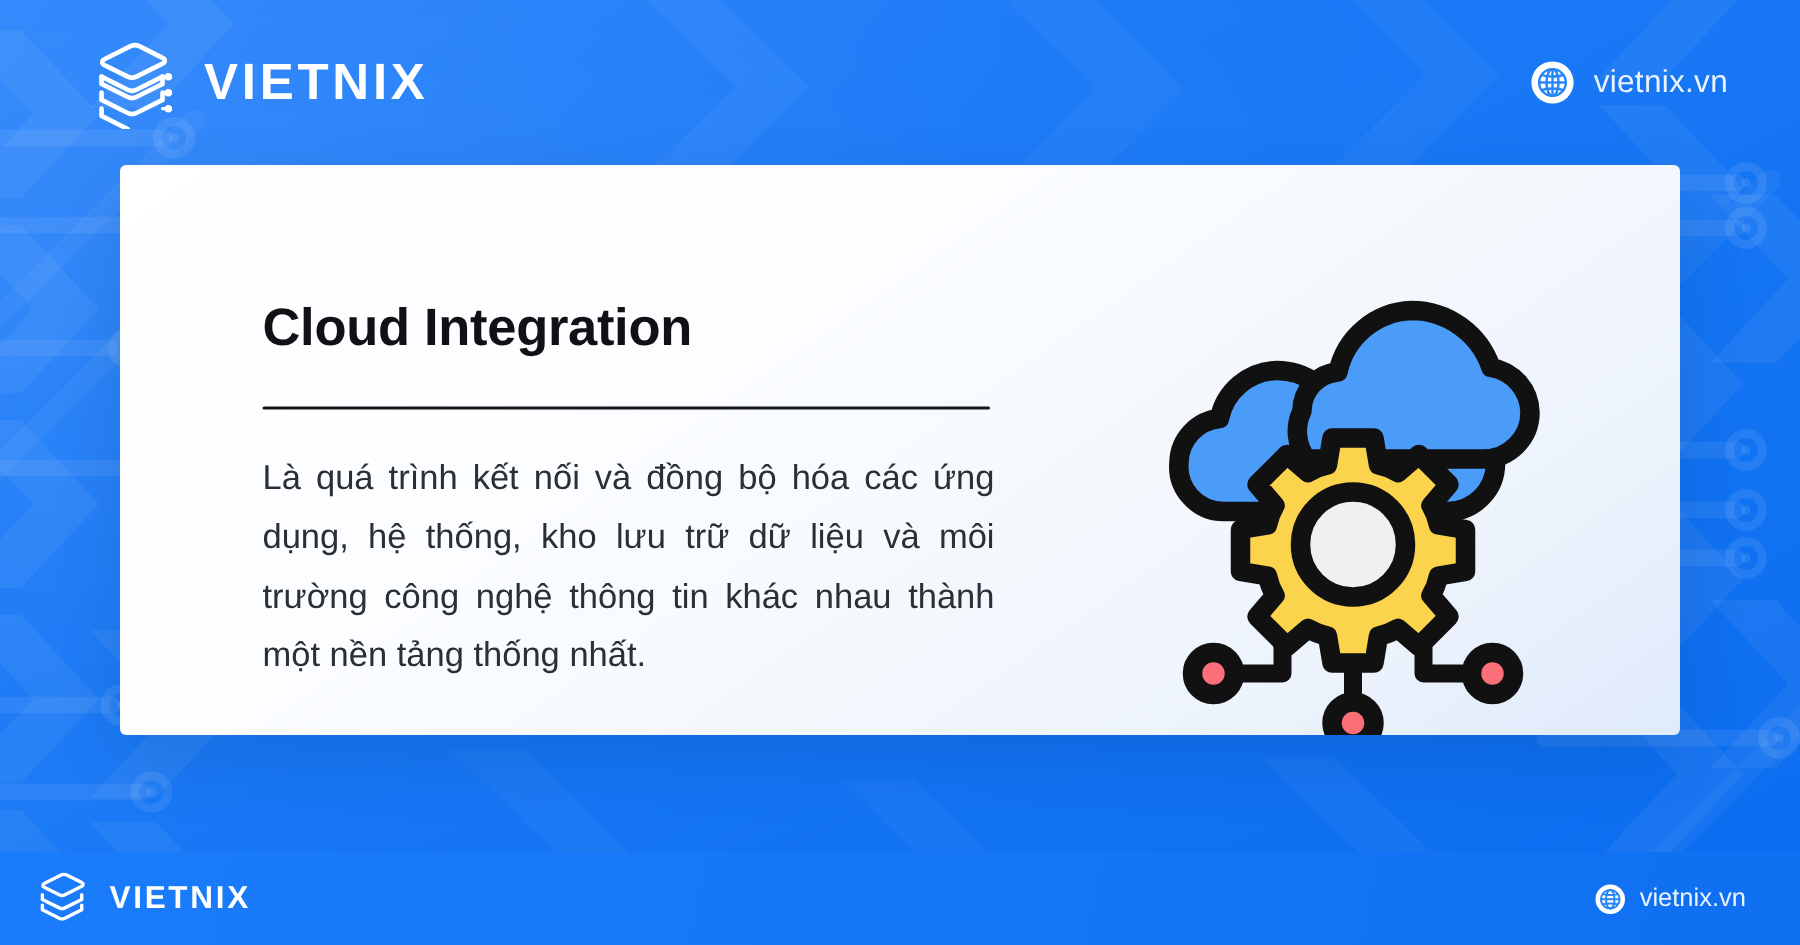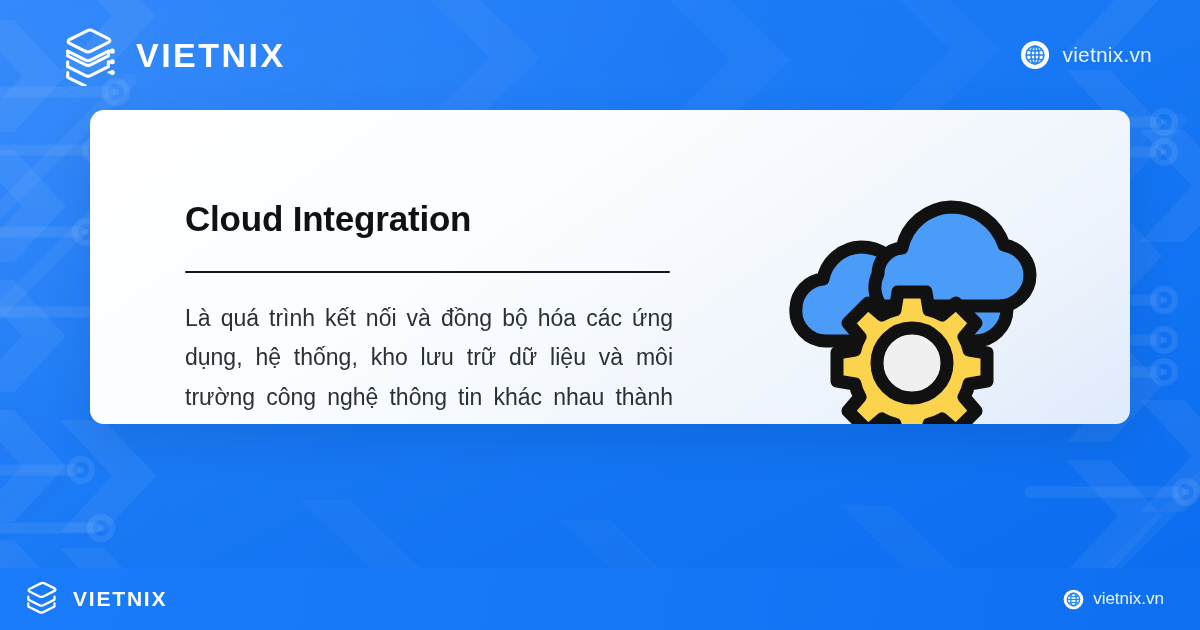--- a/index.html
+++ b/index.html
@@ -60,23 +60,23 @@
   .globe svg{ display:block; width:100%; height:100%; }
   .site-url{
     color:#eaf3ff;
     font-size:21px;
     letter-spacing:.2px;
   }
 
   
   .card{
     position:absolute;
-    left:90px; top:110px;
-    width:1040px; height:314px;
-    border-radius:14px;
+    left:80px; top:110px;
+    width:1040px; height:380px;
+    border-radius:4px;
     background:linear-gradient(145deg,#ffffff 0%, #fbfdff 38%, #eef4fc 78%, #dfeafb 100%);
     box-shadow:0 16px 44px rgba(4,40,95,.14);
     z-index:6;
     overflow:hidden;
   }
 
   .card-inner{
     position:relative;
     display:flex;
     width:100%; height:100%;

